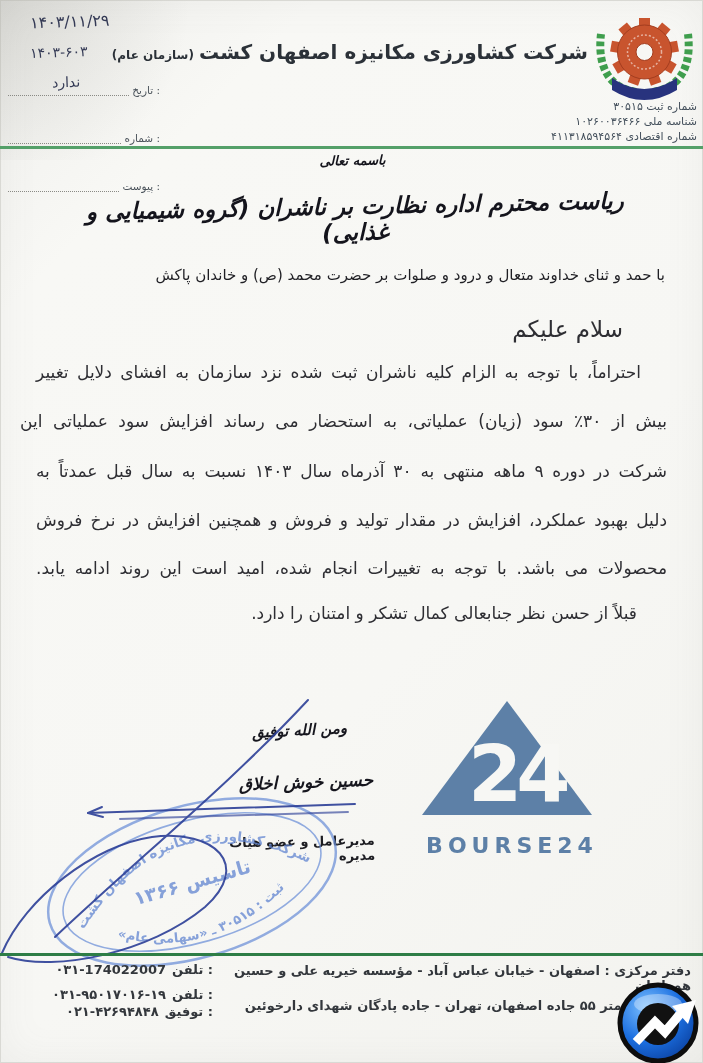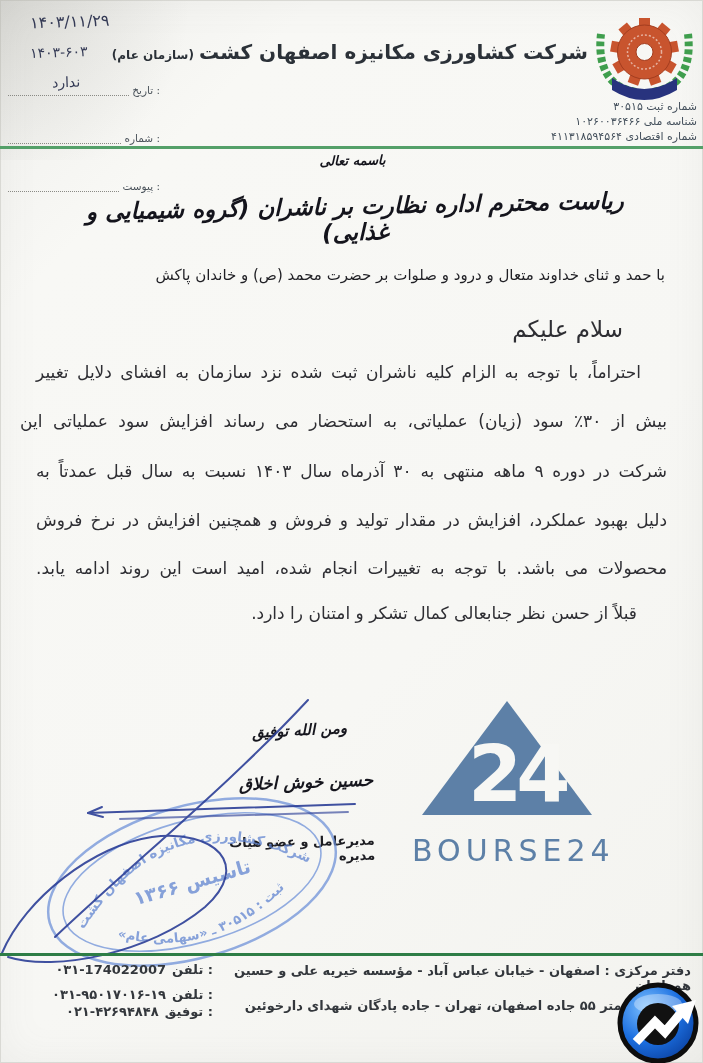--- a/index.html
+++ b/index.html
@@ -33,21 +33,21 @@
   .greeting{font-size:23px;color:#2e2e33;text-align:right;}
   .bline{font-size:17px;color:#2e2e33;direction:rtl;text-align:justify;text-align-last:justify;}
   .bline.first{padding-right:26px;}
   .bline.last{text-align:center;text-align-last:right;padding-right:30px;}
 
   
   .sig-tagline{font-size:15px;font-weight:bold;font-style:italic;color:#16161e;transform:rotate(-3deg);}
   .sig-name{font-size:17px;font-weight:bold;font-style:italic;color:#16161e;transform:rotate(-2deg);}
   .sig-title{font-size:13px;font-weight:bold;color:#1d1d22;transform:rotate(-1deg);}
   .stamp-text{fill:#5b80d0;}
-  .watermark-brand{font-size:30px;font-weight:normal;letter-spacing:5px;color:#5d80a7;}
+  .watermark-brand{font-size:22px;font-weight:bold;letter-spacing:5px;color:#5d80a7;}
 
   
   .addr{font-size:13px;font-weight:bold;color:#33373c;text-align:right;}
   .contact-row{display:flex;flex-direction:row-reverse;font-size:13px;font-weight:bold;color:#33373c;}
   .contact-label{white-space:nowrap;}
   .contact-value{direction:ltr;unicode-bidi:isolate;margin-right:6px;letter-spacing:.5px;}
   .corner-shade{background:radial-gradient(circle at 0 0,rgba(110,110,100,.18),rgba(110,110,100,0) 70%);}
 </style>
 </head>
 <body>

